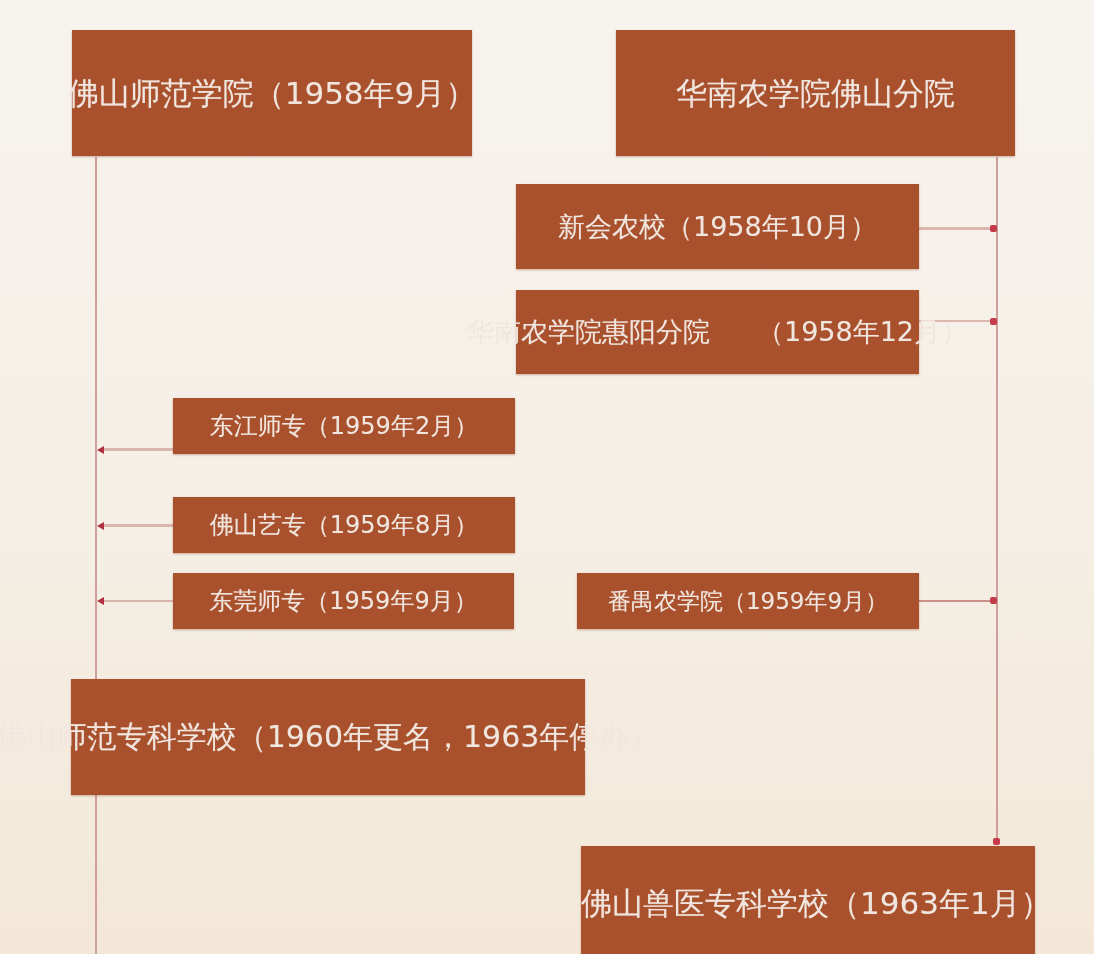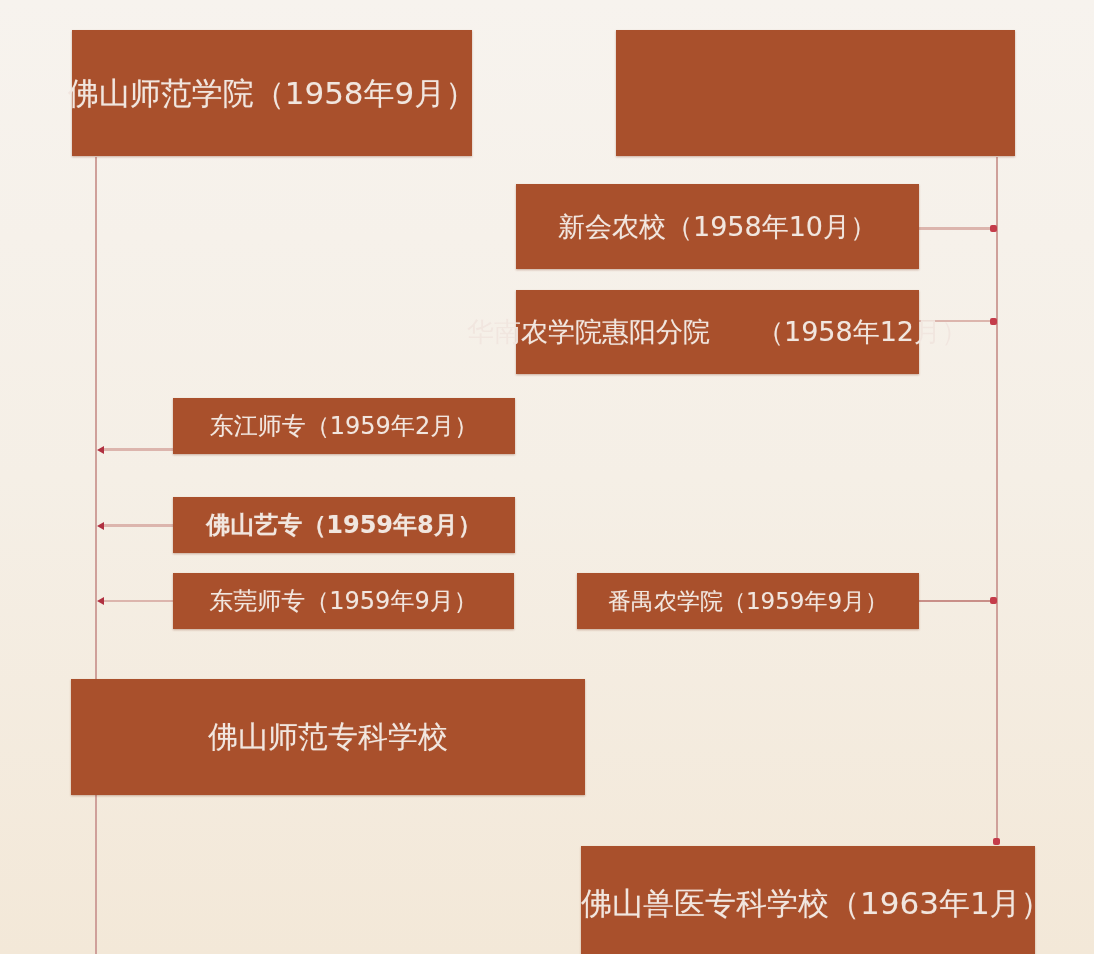--- a/index.html
+++ b/index.html
@@ -48,48 +48,50 @@
 <div class="arrow-left" style="left:97px; top:522px;"></div>
 <div class="hline" style="left:100px; top:600px; width:73px; height:2px;"></div>
 <div class="arrow-left" style="left:97px; top:597px;"></div>
 
 <div class="box big" style="left:72px; top:30px; width:400px; height:126px;">
   <span class="l1">佛山师范学院</span>
   <span class="l2">（1958年9月）</span>
 </div>
 
 <div class="box big" style="left:616px; top:30px; width:399px; height:126px;">
+  <span class="l1">华南农学院佛山分院</span>
 </div>
 
 <div class="box mid" style="left:516px; top:184px; width:403px; height:85px;">
   <span class="l1">新会农校</span>
   <span class="l2">（1958年10月）</span>
 </div>
 
 <div class="box mid" style="left:516px; top:290px; width:403px; height:84px;gap:47px;">
   <span class="l1">华南农学院惠阳分院</span>
   <span class="l2">（1958年12月）</span>
 </div>
 
 <div class="box single" style="left:173px; top:398px; width:342px; height:56px;">
   <span class="l1">东江师专（1959年2月）</span>
 </div>
 
-<div class="box single" style="left:173px; top:497px; width:342px; height:56px;font-weight:bold;">
+<div class="box single" style="left:173px; top:497px; width:342px; height:56px;">
   <span class="l1">佛山艺专（1959年8月）</span>
 </div>
 
 <div class="box single" style="left:173px; top:573px; width:341px; height:56px;">
   <span class="l1">东莞师专（1959年9月）</span>
 </div>
 
 <div class="box single" style="left:577px; top:573px; width:342px; height:56px; font-size:23px;">
   <span class="l1">番禺农学院（1959年9月）</span>
 </div>
 
 <div class="box big" style="left:71px; top:679px; width:514px; height:116px; font-size:30px;">
   <span class="l1">佛山师范专科学校</span>
+  <span class="l2">（1960年更名，1963年停办）</span>
 </div>
 
 <div class="box big" style="left:581px; top:846px; width:454px; height:108px; justify-content:flex-start; padding-top:6px;">
   <span class="l1">佛山兽医专科学校</span>
   <span class="l2">（1963年1月）</span>
 </div>
 
 </body></html>

